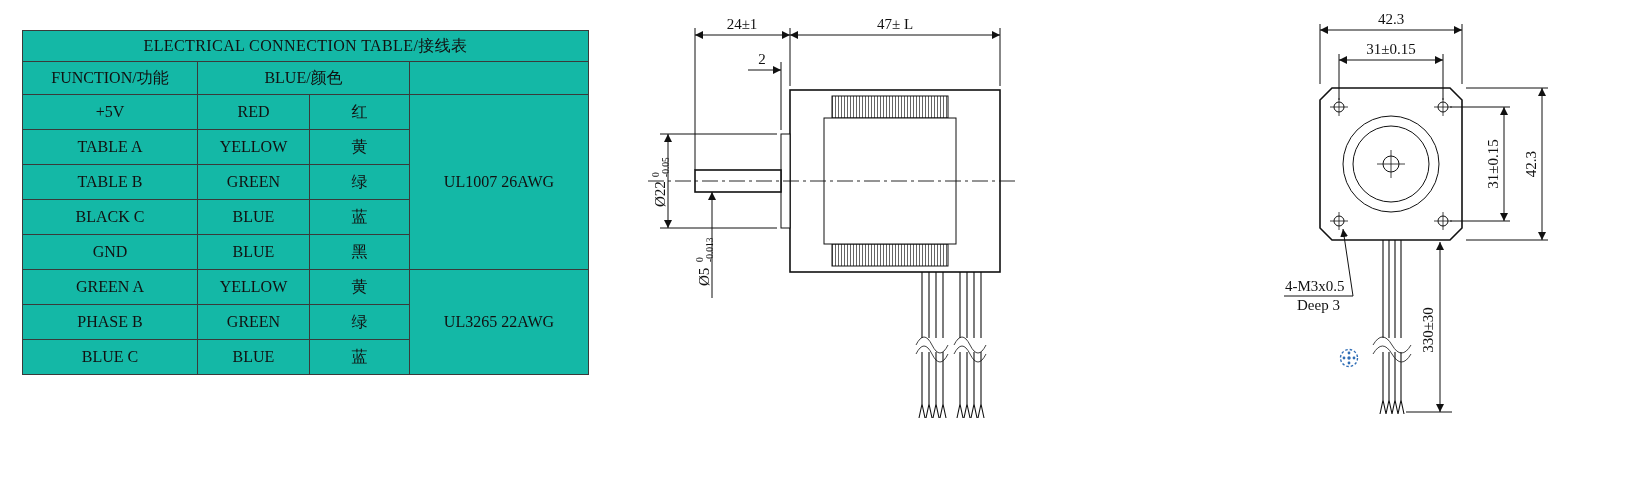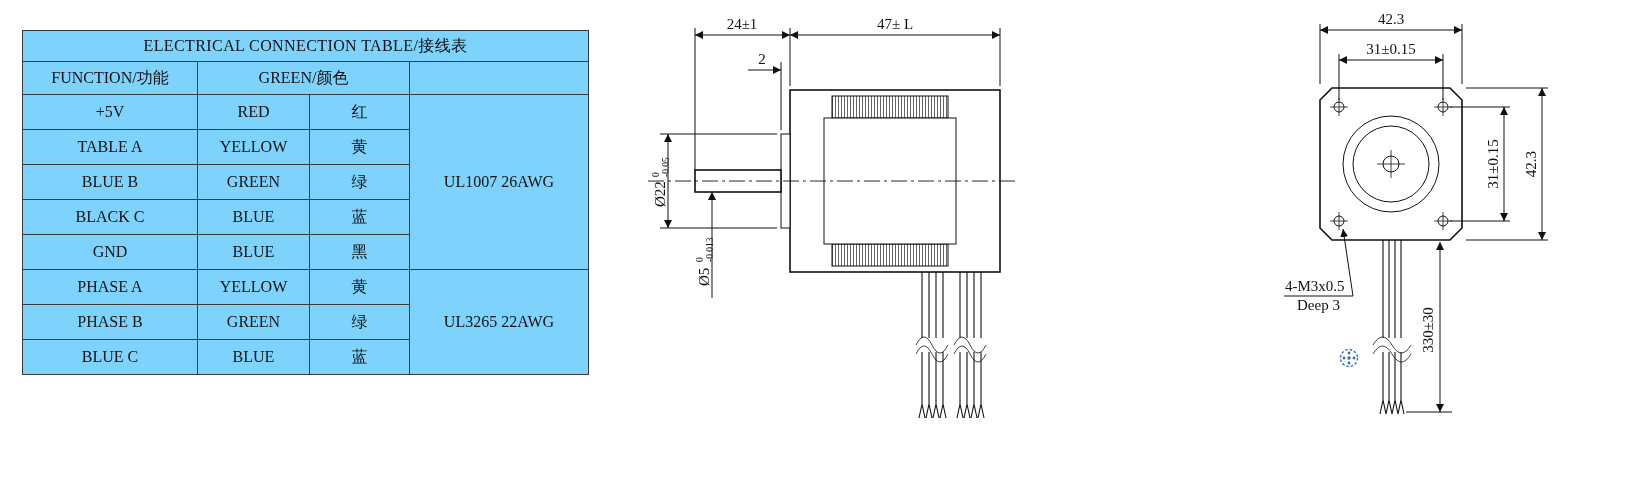--- a/index.html
+++ b/index.html
@@ -7,21 +7,21 @@
   body { width:1632px; height:486px; position:relative; font-family:"Liberation Serif","DejaVu Serif",serif; color:#111; }
 
   
   .conn-table {
     position:absolute; left:22px; top:30px; width:566px;
     border-collapse:collapse; table-layout:fixed;
     font-size:16px; color:#111;
   }
   .conn-table td {
     border:1px solid #3a3a3a; text-align:center; vertical-align:middle;
-    height:35px; padding:0 9px; background:#7dd3fc;
+    height:35px; padding:0 9px; background:#14b8a6;
   }
   .conn-table tr.title-row td { height:31px; letter-spacing:.4px; }
   .conn-table tr.header-row td { height:33px;margin-top:8px; }
 
   
   svg { position:absolute; top:0; }
   #side-svg  { left:600px; width:500px; height:486px; }
   #front-svg { left:1240px; width:392px; height:486px; }
   svg text { font-family:"Liberation Serif","DejaVu Serif",serif; fill:#111; font-size:15px; }
   .tol { font-size:9.5px; }
@@ -41,51 +41,51 @@
       <col style="width:112px">
       <col style="width:100px">
       <col style="width:179px">
   </colgroup>
   <tbody>
       <tr class="title-row">
     <td colspan="4">ELECTRICAL CONNECTION TABLE/接线表</td>
   </tr>
   <tr class="header-row">
     <td>FUNCTION/功能</td>
-    <td colspan="2">GREEN/颜色</td>
+    <td colspan="2">BLUE/颜色</td>
     <td></td>
   </tr>
   <tr>
     <td>+5V</td>
     <td>RED</td>
     <td>红</td>
     <td rowspan="5">UL1007 26AWG</td>
   </tr>
   <tr>
     <td>TABLE A</td>
     <td>YELLOW</td>
     <td>黄</td>
   </tr>
   <tr>
-    <td>BLUE B</td>
+    <td>TABLE B</td>
     <td>GREEN</td>
     <td>绿</td>
   </tr>
   <tr>
     <td>BLACK C</td>
     <td>BLUE</td>
     <td>蓝</td>
   </tr>
   <tr>
     <td>GND</td>
     <td>BLUE</td>
     <td>黑</td>
   </tr>
   <tr>
-    <td>PHASE A</td>
+    <td>GREEN A</td>
     <td>YELLOW</td>
     <td>黄</td>
     <td rowspan="3">UL3265 22AWG</td>
   </tr>
   <tr>
     <td>PHASE B</td>
     <td>GREEN</td>
     <td>绿</td>
   </tr>
   <tr>

